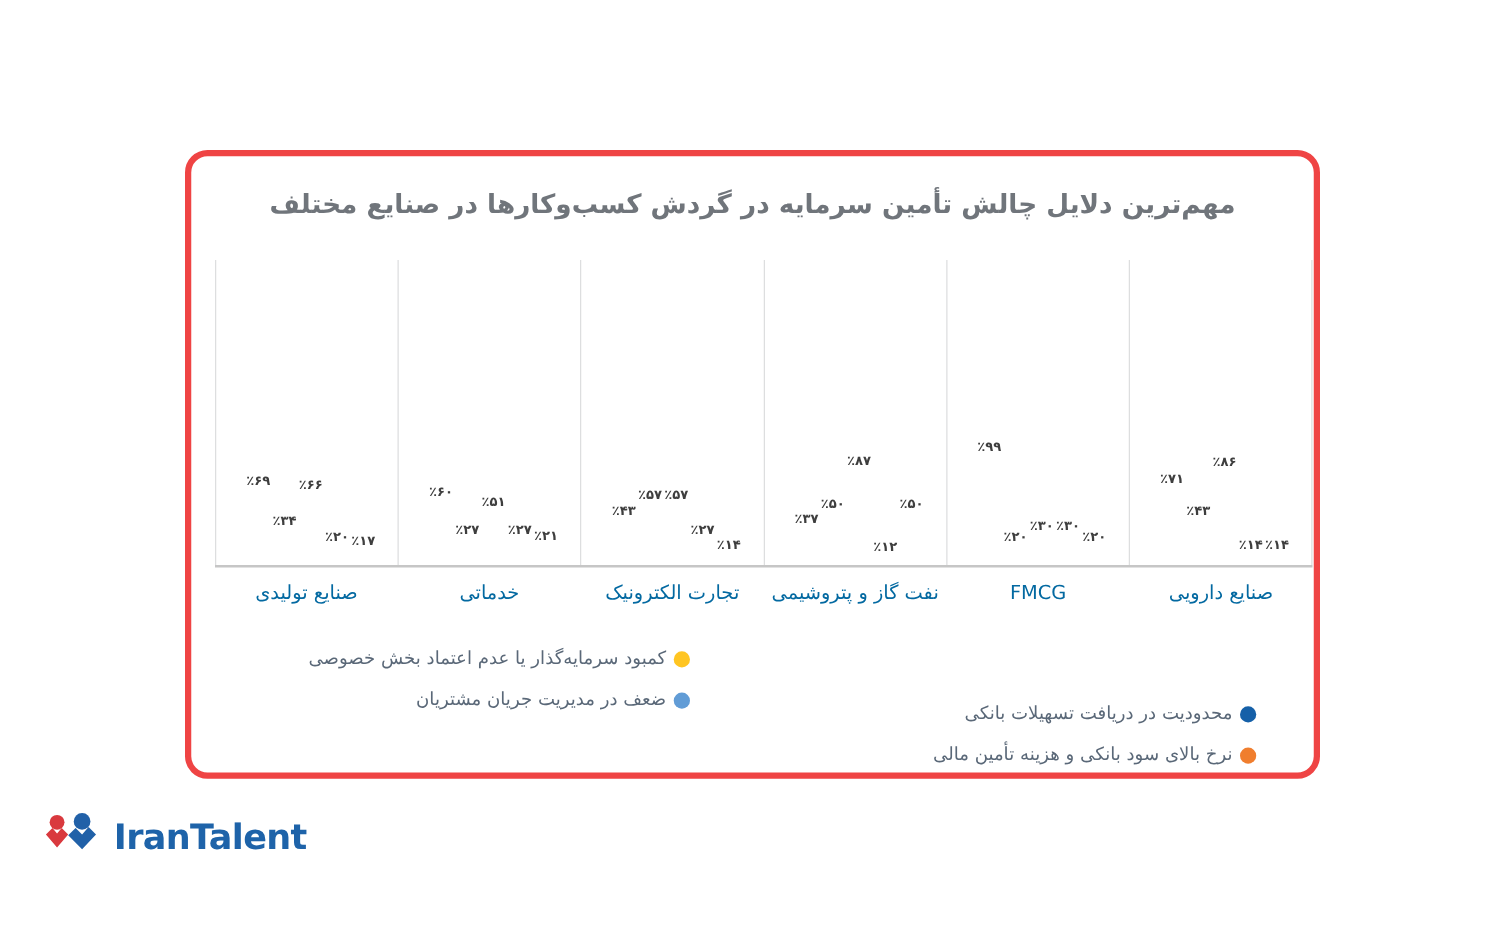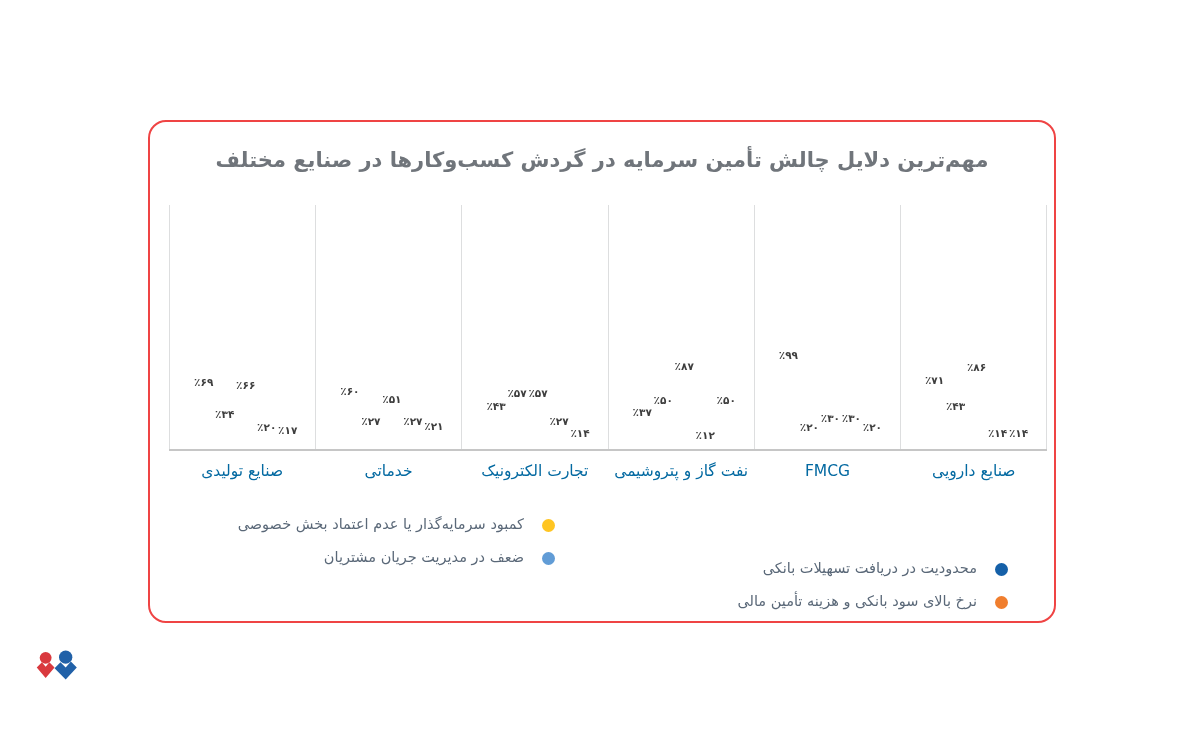--- a/index.html
+++ b/index.html
@@ -2,21 +2,21 @@
 <html lang="fa"><head>
 <meta charset="utf-8">
 <style>
   html,body{margin:0;padding:0;}
   body{
     width:1200px;height:745px;background:#ffffff;position:relative;overflow:hidden;
     font-family:"DejaVu Sans","Liberation Sans",sans-serif;
   }
   .card{
     position:absolute;left:148px;top:120px;width:908px;height:503px;
-    background:#ffffff;border:2px solid #ef4444;border-radius:18px;box-sizing:border-box;
+    background:#ffffff;border:5px solid #ef4444;border-radius:18px;box-sizing:border-box;
   }
   .chart-title{
     position:absolute;top:26px;left:0;right:0;text-align:center;direction:rtl;
     font-size:21px;font-weight:700;color:#70757b;
   }
   .plot{
     position:absolute;left:19px;top:83px;width:878px;height:244px;
     display:flex;border-bottom:2px solid #c6c6c6;box-sizing:content-box;
   }
   .panel{
@@ -28,21 +28,21 @@
   .bar-label{
     font-size:10.5px;font-weight:700;color:#3e3e3e;direction:ltr;
     white-space:nowrap;margin-bottom:5px;line-height:1.1;
   }
   .bar{width:13px;border-radius:7px 7px 0 0;}
   .xlabels{position:absolute;left:19px;top:340px;width:878px;display:flex;}
   .xlabel{flex:1 1 0;text-align:center;direction:rtl;font-size:15.5px;color:#0369a1;}
   .legend-col{position:absolute;top:394px;direction:rtl;display:flex;flex-direction:column;gap:17px;}
   .legend-col-right{right:46px;margin-top:44px;}
   .legend-col-left{right:499px;}
-  .legend-row{display:flex;align-items:flex-end;gap:18px;font-size:14.5px;color:#5a6878;}
+  .legend-row{display:flex;align-items:center;gap:6px;font-size:14.5px;color:#5a6878;}
   .legend-dot{width:13px;height:13px;border-radius:50%;flex:0 0 13px;}
   .logo{position:absolute;left:36px;top:648px;display:flex;align-items:center;gap:9px;}
   .logo-text{font-size:28px;font-weight:700;color:#1e63a9;letter-spacing:-0.5px;}
 </style>
 </head>
 <body>
 
 <div class="page">
 
   <div class="card">
@@ -214,15 +214,16 @@
       </div>
   </div>
 
   <div class="logo">
     <svg width="46" height="42" viewBox="0 0 62 52">
       <circle cx="13" cy="11" r="8" fill="#d9393e"></circle>
       <path d="M1 24 L8 17 L13 23 L18 17 L25 24 L13 38 Z" fill="#d9393e"></path>
       <circle cx="40" cy="10" r="9" fill="#2161a8"></circle>
       <path d="M25 25 L33 17 L40 24 L47 16 L55 24 L40 40 Z" fill="#2161a8"></path>
     </svg>
+    <span class="logo-text">IranTalent</span>
   </div>
 
 </div>
 
 </body></html>

